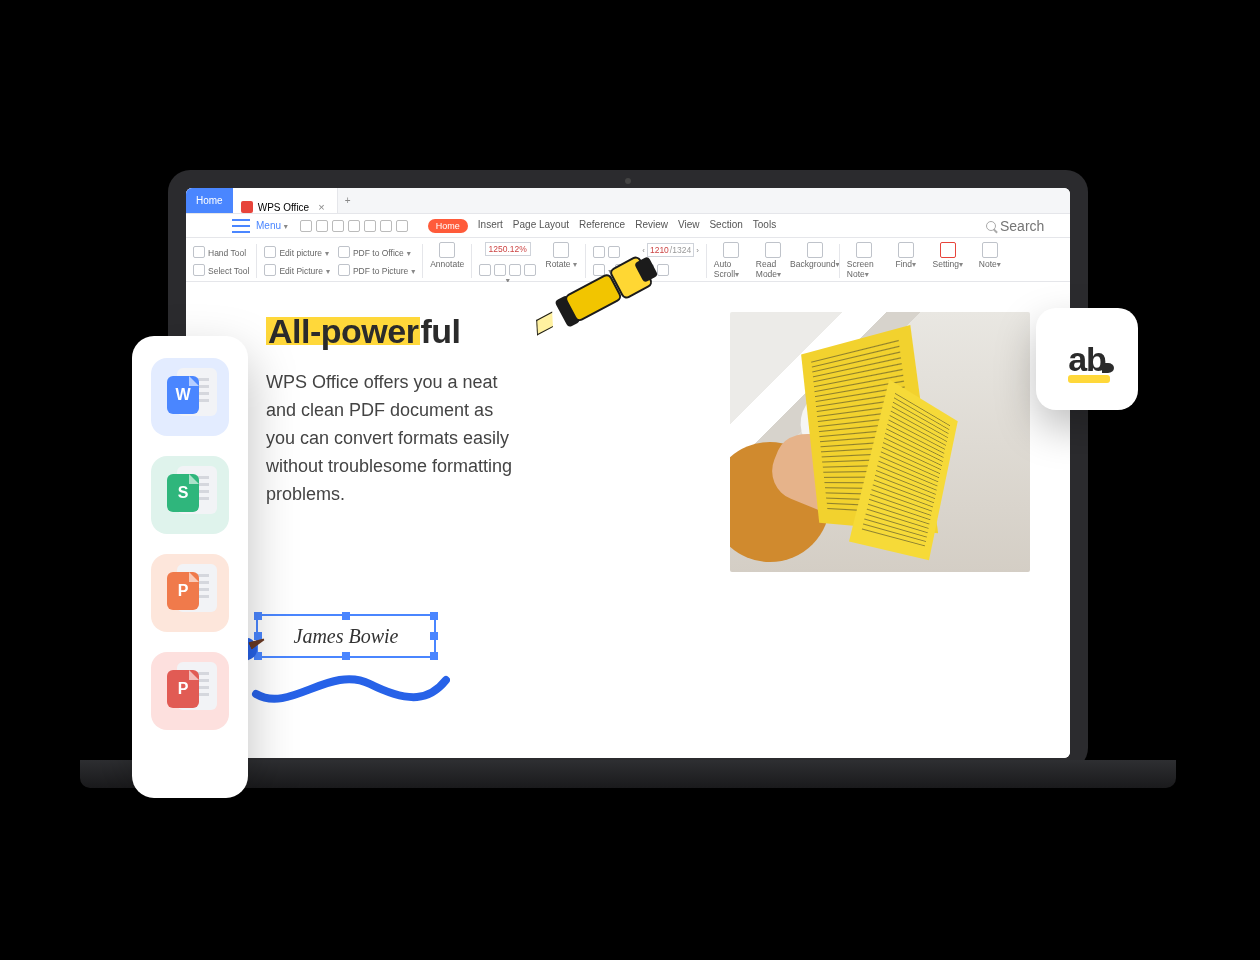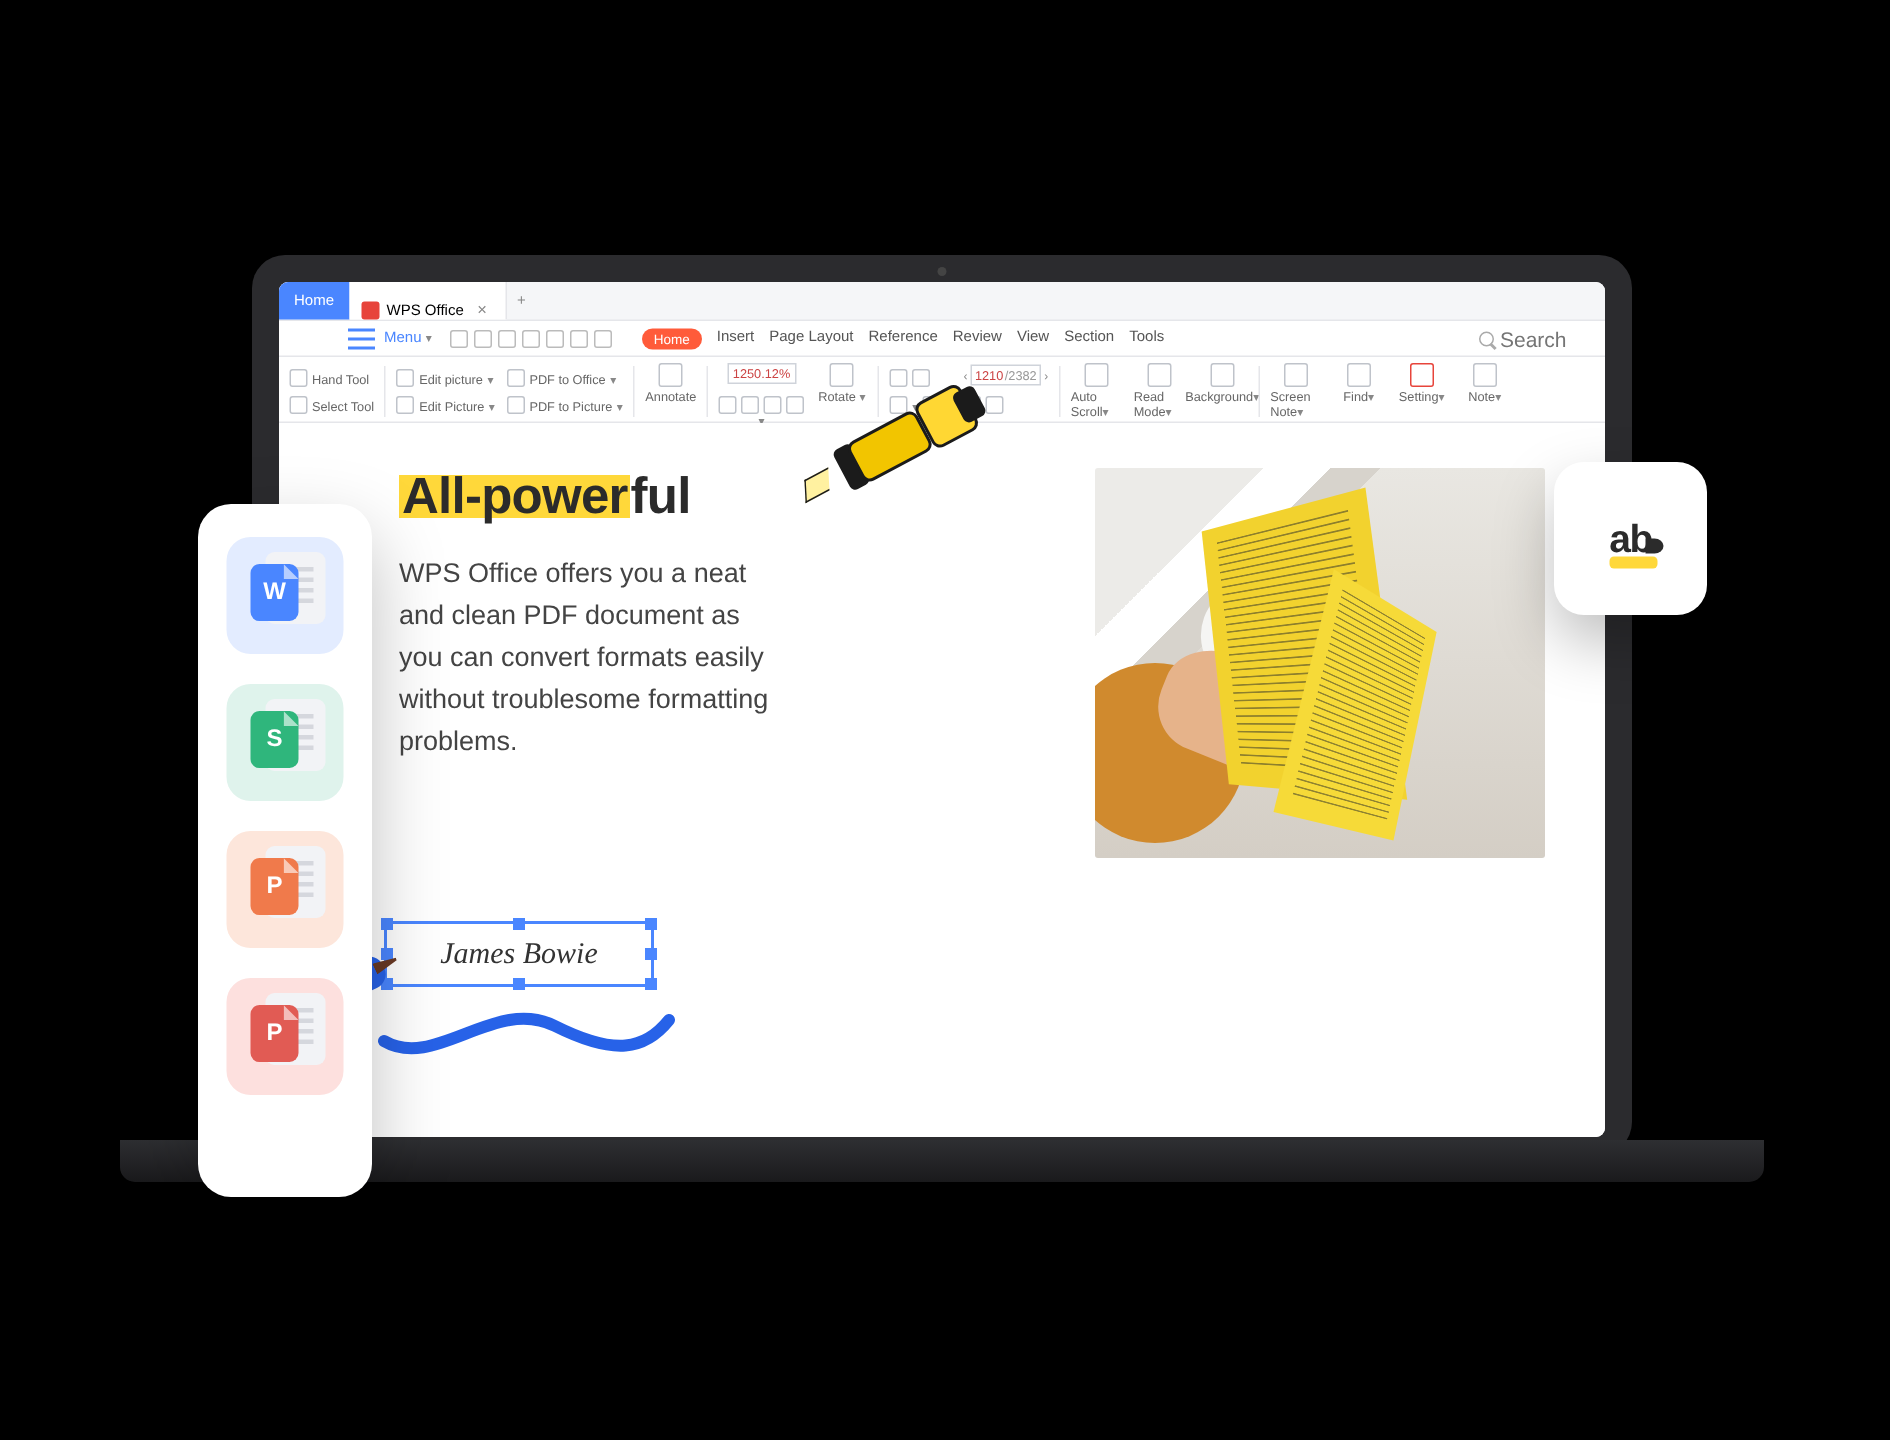--- a/index.html
+++ b/index.html
@@ -124,21 +124,21 @@
   .writer .filefront { background:#4a86ff; }
   .sheet  .filefront { background:#2fb67c; }
   .pres   .filefront { background:#f07a4b; }
   .pdf    .filefront { background:#e15b54; }
   
   .abcard {
     position: absolute; right: 122px; top: 308px; width: 102px; height: 102px;
     background: #fff; border-radius: 20px; box-shadow: 0 18px 40px rgba(0,0,0,0.25);
     display:flex; align-items:center; justify-content:center; z-index:50;
   }
-  .ablogo { font-size: 26px; font-weight: 800; color: #2b2b2b; position: relative; letter-spacing: -1px; }
+  .ablogo { font-size: 34px; font-weight: 800; color: #2b2b2b; position: relative; letter-spacing: -1px; }
   .ablogo .tail { position: absolute; right: -8px; bottom: 6px; width: 12px; height: 10px; background: #2b2b2b; border-radius: 0 50% 50% 0; }
   .ablogo .ul { position: absolute; left: 0; right: -4px; bottom: -4px; height: 8px; background: #ffd83a; border-radius: 3px; z-index:-1; }
 </style>
 </head>
 <body>
 
 <div class="laptop">
   <div class="camera"></div>
   <div class="screen">
 
@@ -255,21 +255,21 @@
             <span class="cv">▾</span>
           <span class="ico"></span>
             <span class="cv">▾</span>
         </div>
       </div>
       <div class="rcol">
         <div class="ritem pagectrl">
           <span class="cv">‹</span>
           <span class="pagebox">
               <span class="cur">1210</span>
-              <span class="tot">/2382</span>
+              <span class="tot">/1324</span>
             </span>
           <span class="cv">›</span>
         </div>
         <div class="ritem">
             <span class="ico"></span>
             <span class="ico"></span>
           </div>
       </div>
       <div class="rsep"></div>
       <div class="bigbtn">

